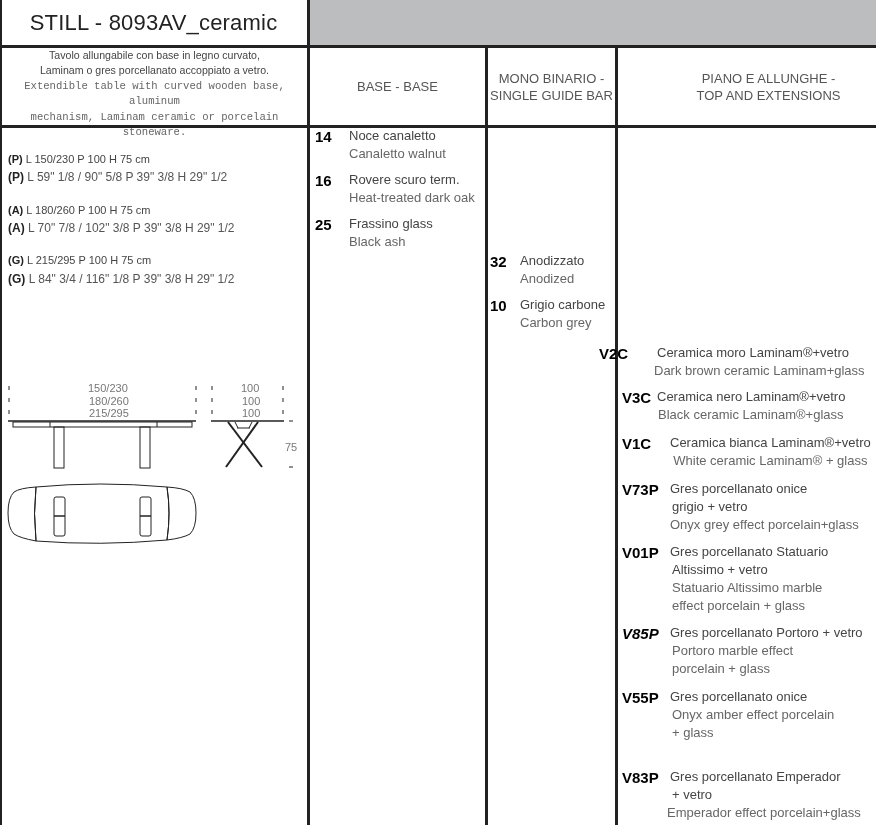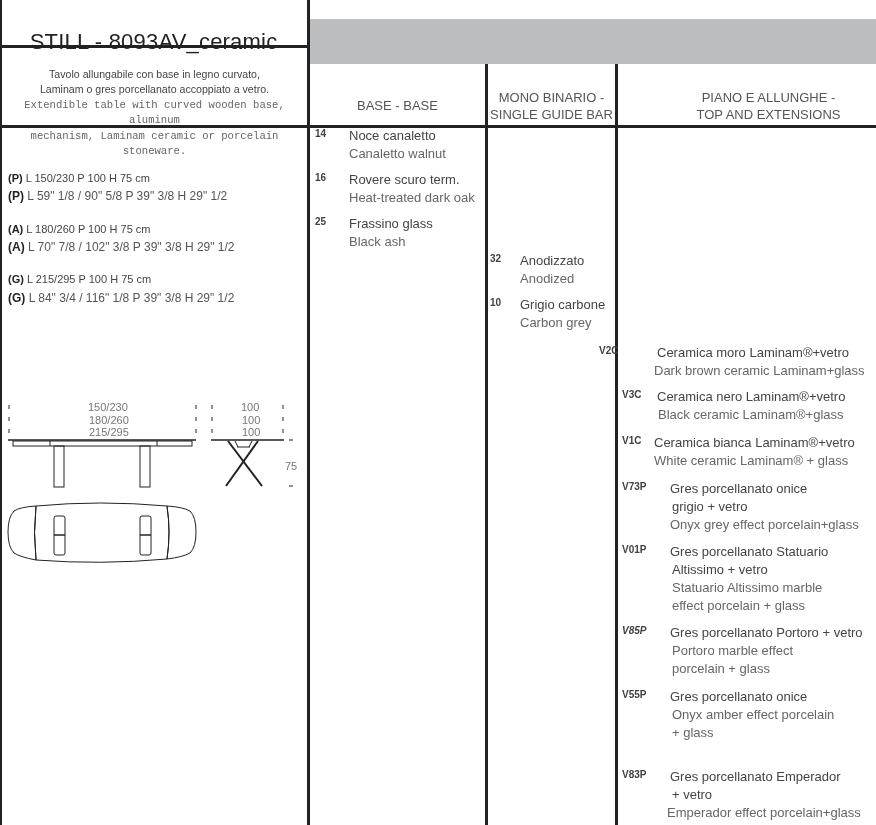--- a/index.html
+++ b/index.html
@@ -1,30 +1,30 @@
 <!DOCTYPE html>
 <html><head>
 <meta charset="utf-8">
 <style>
   html, body { margin:0; padding:0; background:#fff; }
   body { width:876px; height:825px; position:relative; overflow:hidden;
          font-family:"Liberation Sans", "DejaVu Sans", sans-serif; color:#333; }
-  .abs { position:absolute;margin-top:19px; }
+  .abs { position:absolute; }
   .vline { position:absolute; width:3px; background:#222; }
   .hline { position:absolute; height:3px; background:#222; }
   .title-cell { left:0; top:0; width:307px; height:45px; display:flex; align-items:center; justify-content:center;
                 font-size:22px; color:#222; letter-spacing:0.2px; }
   .grey-band { left:310px; top:0; width:566px; height:45px; background:#bcbdbf; }
   .desc { left:2px; top:48px; width:305px; text-align:center; font-size:10.6px; line-height:15.4px; color:#444; }
   .desc .en { color:#666;font-family:Liberation Mono, monospace; }
   .hdr { display:flex; align-items:center; justify-content:center; text-align:center; font-size:13px; line-height:17px; color:#555; }
   .dim { left:8px; font-size:11px; color:#444; white-space:nowrap; }
   .dim.sub { font-size:12px; color:#555; }
   .dim b { font-weight:bold; color:#222; }
-  .code { position:absolute; font-weight:bold; font-size:10px; color:#404040; }
+  .code { position:absolute; font-weight:bold; font-size:15px; color:#000000; }
   .it { position:absolute; font-size:13px; color:#444; white-space:nowrap; line-height:18px; }
   .it .en { color:#666; }
   .drawlabel { position:absolute; font-size:11px; color:#777; }
 </style>
 </head>
 <body>
 
 <div class="vline" style="left:0;top:0;height:825px;width:2px;"></div>
 <div class="vline" style="left:307px;top:0;height:825px;"></div>
 <div class="vline" style="left:485px;top:45px;height:780px;"></div>
@@ -146,21 +146,21 @@
       <div class="en" style="margin-left:-3px">Dark brown ceramic Laminam+glass</div>
     </div>
 
   <div class="code" style="left:622px;top:389px;">V3C</div>
   <div class="it" style="left:657px;top:388px;">
       <div>Ceramica nero Laminam®+vetro</div>
       <div class="en" style="margin-left:1px">Black ceramic Laminam®+glass</div>
     </div>
 
   <div class="code" style="left:622px;top:435px;">V1C</div>
-  <div class="it" style="left:654px;top:434px;">
+  <div class="it" style="left:670px;top:434px;text-align:center;">
       <div>Ceramica bianca Laminam®+vetro</div>
       <div class="en">White ceramic Laminam® + glass</div>
     </div>
 
   <div class="code" style="left:622px;top:481px;">V73P</div>
   <div class="it" style="left:670px;top:480px;">
       <div>Gres porcellanato onice</div>
       <div style="margin-left:2px">grigio + vetro</div>
       <div class="en">Onyx grey effect porcelain+glass</div>
     </div>

